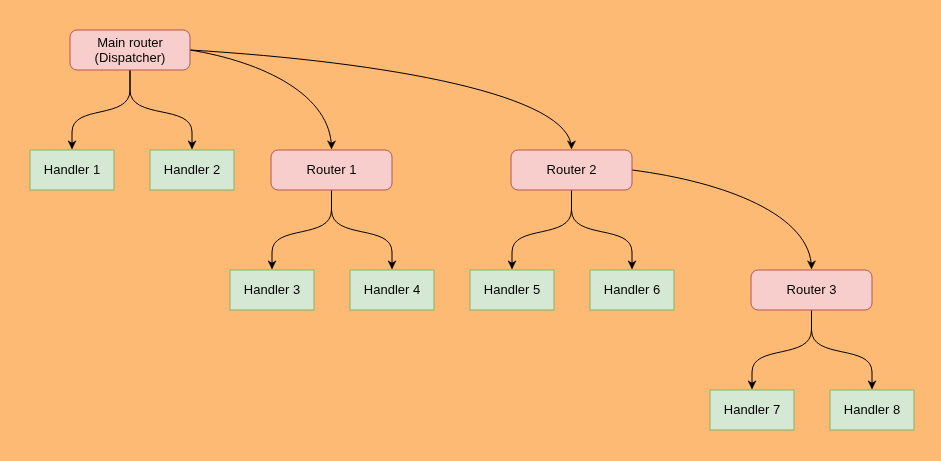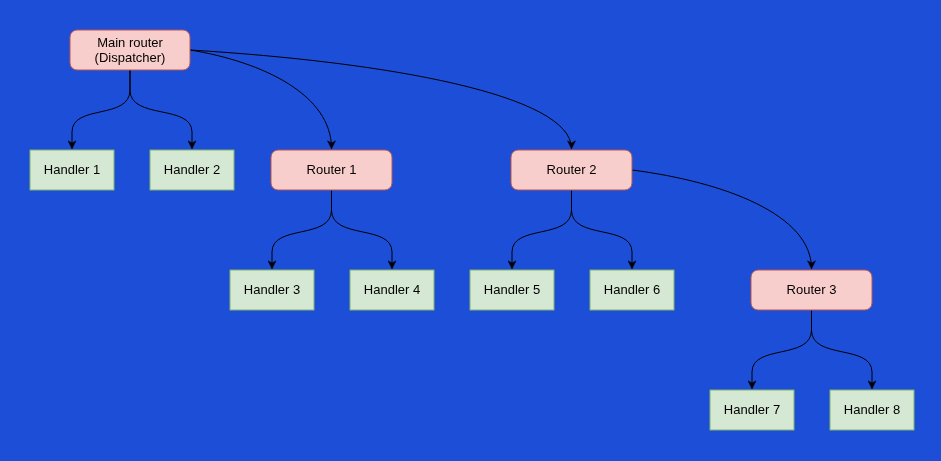--- a/index.html
+++ b/index.html
@@ -5,21 +5,21 @@
   html, body {
     margin: 0;
     padding: 0;
     background: #ffffff;
     font-family: "Liberation Sans", sans-serif;
   }
   .diagram-wrap {
     position: relative;
     width: 941px;
     height: 461px;
-    background: #1d4ed8;
+    background: #fdba74;
     overflow: hidden;
   }
   svg text {
     font-family: "Liberation Sans", sans-serif;
     font-size: 13px;
     fill: #000000;
   }
   svg .edge {
     fill: none;
     stroke-width: 1;

